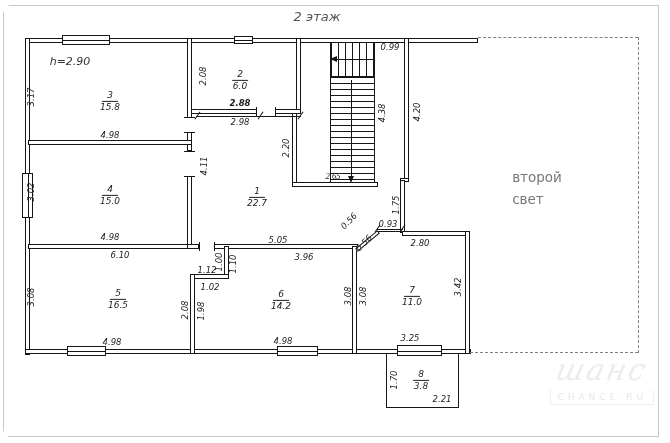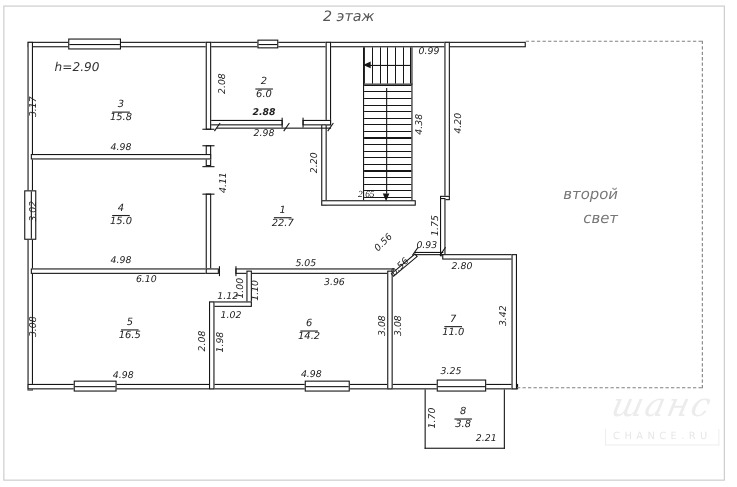--- a/index.html
+++ b/index.html
@@ -1,17 +1,17 @@
 <!DOCTYPE html>
 <html><head>
 <meta charset="utf-8">
 <style>
   html,body{margin:0;padding:0;background:#fff;}
   #plan{position:relative;width:670px;height:443px;background:#fff;overflow:hidden;
-        font-family:"DejaVu Sans",sans-serif;}
+        font-family:"DejaVu Sans",sans-serif;border-radius:24px;}
   .frame{position:absolute;left:3px;top:5px;width:656px;height:432px;border:1px solid #c9c9c9;box-sizing:border-box;}
   
   .w{position:absolute;background:#fff;border:1px solid #161616;box-sizing:border-box;}
   
   .ln{position:absolute;background:#161616;}
   
   .dim{position:absolute;font-style:italic;font-size:8.5px;line-height:1;color:#222;
        white-space:nowrap;transform:translate(-50%,-50%);}
   .dim.v{transform:translate(-50%,-50%) rotate(-90deg);}
   .dim.d45{transform:translate(-50%,-50%) rotate(-45deg);}
@@ -24,22 +24,22 @@
   .win.vv::after{content:"";position:absolute;top:0;bottom:0;left:50%;border-left:1px solid #161616;}
   .dash-h{position:absolute;height:0;border-top:1px dashed #808080;}
   .dash-v{position:absolute;width:0;border-left:1px dashed #808080;}
   .stairs-upper{position:absolute;background:repeating-linear-gradient(to right,#161616 0 1px,transparent 1px 7px);}
   .stairs-lower{position:absolute;background:repeating-linear-gradient(to bottom,#161616 0 1px,transparent 1px 6px);}
   .tick{position:absolute;width:9px;height:1px;background:#161616;transform:rotate(-55deg);}
   .ah-left{position:absolute;width:0;height:0;border-top:3px solid transparent;border-bottom:3px solid transparent;border-right:7px solid #161616;}
   .ah-down{position:absolute;width:0;height:0;border-left:3px solid transparent;border-right:3px solid transparent;border-top:7px solid #161616;}
   .title{position:absolute;transform:translate(-50%,-50%);font-style:italic;font-size:13px;color:#555;white-space:nowrap;}
   .hnote{position:absolute;transform:translate(-50%,-50%);font-style:italic;font-size:11px;color:#333;white-space:nowrap;}
-  .slight{position:absolute;transform:translate(-50%,-50%);font-style:italic;font-size:13.5px;color:#777;
-          text-align:right;line-height:22px;white-space:nowrap;}
+  .slight{position:absolute;transform:translate(-50%,-50%);font-size:13.5px;color:#777;
+          text-align:left;line-height:22px;white-space:nowrap;}
   .wm{position:absolute;right:16px;bottom:38px;text-align:center;color:#ececec;}
   .wm .logo{font-family:"DejaVu Serif",serif;font-style:italic;font-size:30px;line-height:1;
             transform:skewX(-12deg);letter-spacing:2px;}
   .wm .site{font-size:9px;letter-spacing:4px;color:#e7e7e7;border:1px solid #efefef;border-top:none;
             padding:2px 6px;margin-top:2px;display:inline-block;}
 </style>
 </head>
 <body>
 
 <div id="plan">
@@ -174,21 +174,21 @@
   <span class="dim v" style="left:382px;top:113px;">4.38</span>
   <span class="dim v" style="left:417px;top:112px;">4.20</span>
   <span class="dim v" style="left:286px;top:148px;">2.20</span>
   <span class="dim v" style="left:204px;top:166px;">4.11</span>
   <span class="dim" style="left:333px;top:176px;font-family:Liberation Serif, serif;">2.65</span>
   <span class="dim v" style="left:396px;top:205px;">1.75</span>
   <span class="dim" style="left:388px;top:224px;">0.93</span>
   <span class="dim d45" style="left:349px;top:221px;">0.56</span>
   <span class="dim d45" style="left:364px;top:243px;">0.56</span>
   <span class="dim" style="left:420px;top:243px;">2.80</span>
-  <span class="dim" style="left:133px;top:255px;">6.10</span>
+  <span class="dim" style="left:120px;top:255px;">6.10</span>
   <span class="dim" style="left:278px;top:240px;">5.05</span>
   <span class="dim" style="left:288px;top:257px;margin-left:16px;">3.96</span>
   <span class="dim" style="left:207px;top:270px;">1.12</span>
   <span class="dim" style="left:210px;top:287px;">1.02</span>
   <span class="dim v" style="left:219px;top:262px;">1.00</span>
   <span class="dim v" style="left:233px;top:264px;">1.10</span>
   <span class="dim v" style="left:185px;top:310px;">2.08</span>
   <span class="dim v" style="left:201px;top:311px;">1.98</span>
   <span class="dim v" style="left:31px;top:297px;">3.08</span>
   <span class="dim" style="left:112px;top:342px;">4.98</span>

